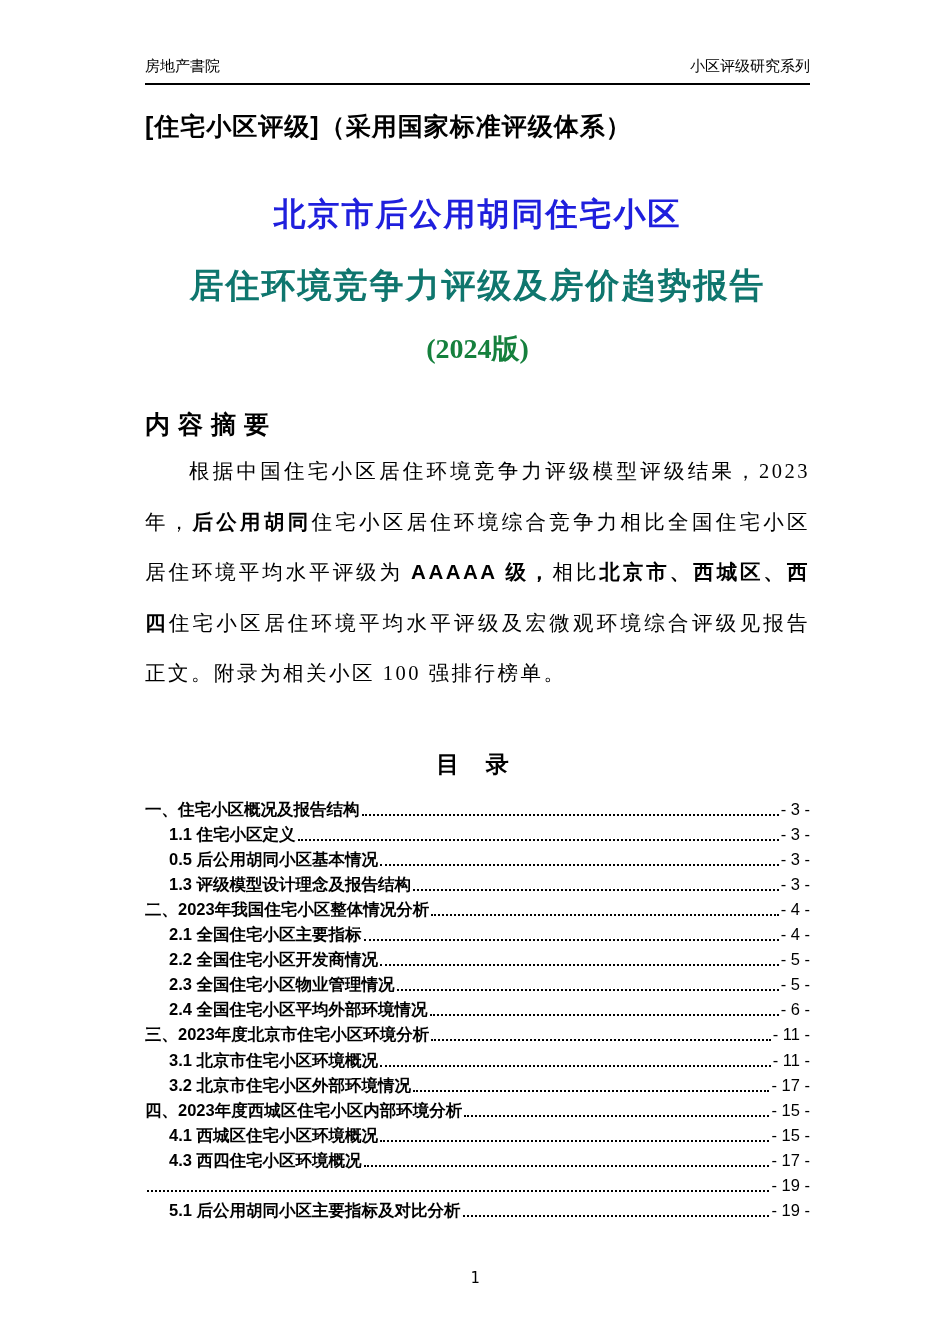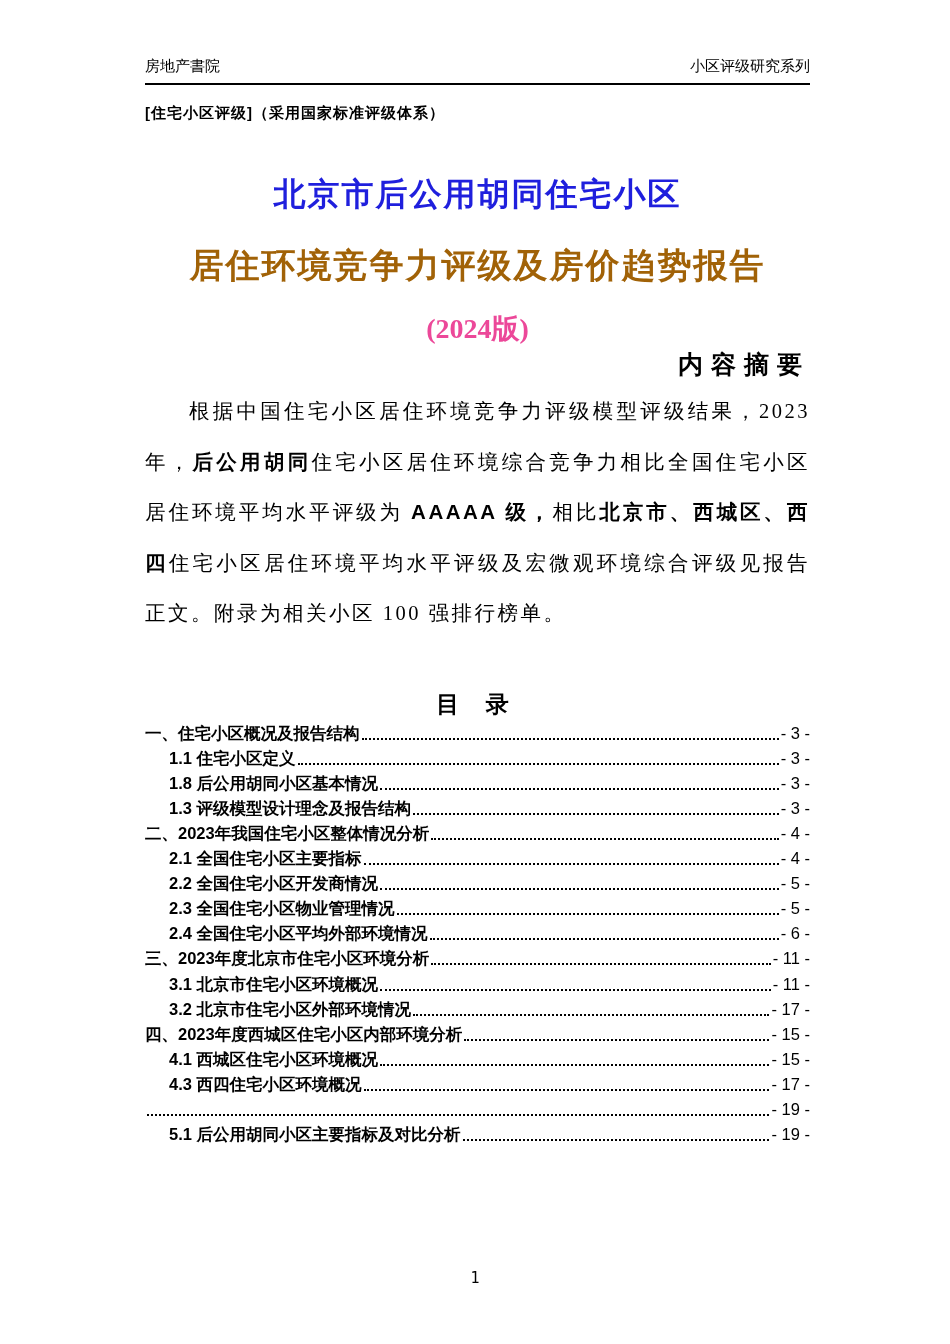--- a/index.html
+++ b/index.html
@@ -20,24 +20,24 @@
     display: flex;
     justify-content: space-between;
     align-items: flex-end;
     font-family: "Liberation Sans", sans-serif;
     font-size: 15px;
     padding-bottom: 7px;
     border-bottom: 2.5px solid #000;
   }
   
   .bracket {
-    margin-top: 19px;
-    font-family: "Liberation Sans", sans-serif;
-    font-weight: bold;
-    font-size: 15px;
+    margin-top: 25px;
+    font-family: "Liberation Sans", sans-serif;
+    font-weight: bold;
+    font-size: 25px;
     letter-spacing: 1px;
   }
   
   .title-line1 {
     margin-top: 50px;
     text-align: center;
     font-family: "Liberation Sans", sans-serif;
     font-weight: bold;
     font-size: 32px;
     letter-spacing: 2px;
@@ -52,21 +52,22 @@
   }
   .edition {
     margin-top: 22px;
     text-align: center;
     font-family: "Liberation Serif", serif;
     font-weight: bold;
     font-size: 28px;
   }
   
   .abs-head {
-    text-align: right;
+    margin-top: 40px;
+    text-align: left;
     font-family: "Liberation Sans", sans-serif;
     font-weight: bold;
     font-size: 25px;
     letter-spacing: 8px;
   }
   .abs-para {
     margin: 5px 0 0 0;
     font-size: 20.5px;
     line-height: 50.5px;
     text-align: justify;
@@ -79,21 +80,21 @@
   }
   
   .toc-head {
     margin-top: 50px;
     text-align: center;
     font-family: "Liberation Sans", sans-serif;
     font-weight: bold;
     font-size: 23px;
     letter-spacing: 10px;
   }
-  .toc { margin-top: 0; }
+  .toc { margin-top: 16px; }
   .toc-row {
     display: flex;
     align-items: flex-end;
     height: 25.1px;
     font-size: 16.5px;
     line-height: 23px;
   }
   .toc-row.lvl2 { padding-left: 24px; }
   .toc-label {
     font-family: "Liberation Sans", sans-serif;
@@ -127,40 +128,40 @@
 <div class="page">
 
   <div class="header">
     <span>房地产書院</span>
     <span>小区评级研究系列</span>
   </div>
 
   <div class="bracket">[住宅小区评级]（采用国家标准评级体系）</div>
 
   <div class="title-line1" style="color: rgb(31, 31, 221);">北京市后公用胡同住宅小区</div>
-  <div class="title-line2" style="color: #a16207;">居住环境竞争力评级及房价趋势报告</div>
-  <div class="edition" style="color: #ec4899; margin-top: 21px;">(2024版)</div>
+  <div class="title-line2" style="color: #0f766e;">居住环境竞争力评级及房价趋势报告</div>
+  <div class="edition" style="color: #15803d; margin-top: 21px;">(2024版)</div>
 
   <div class="abs-head">内容摘要</div>
   <p class="abs-para"><span class="seg-regular">根据中国住宅小区居住环境竞争力评级模型评级结果，2023 年，</span><span class="seg-bold">后公用胡同</span><span class="seg-regular">住宅小区居住环境综合竞争力相比全国住宅小区居住环境平均水平评级为 </span><span class="seg-bold">AAAAA 级，</span><span class="seg-regular">相比</span><span class="seg-bold">北京市、西城区、西四</span><span class="seg-regular">住宅小区居住环境平均水平评级及宏微观环境综合评级见报告正文。附录为相关小区 100 强排行榜单。</span></p>
 
   <div class="toc-head">目 录</div>
   <div class="toc">
       <div class="toc-row lvl1">
         <span class="toc-label">一、住宅小区概况及报告结构</span>
         <span class="toc-leader"></span>
         <span class="toc-page">- 3 -</span>
       </div>
       <div class="toc-row lvl2">
         <span class="toc-label">1.1 住宅小区定义</span>
         <span class="toc-leader"></span>
         <span class="toc-page">- 3 -</span>
       </div>
       <div class="toc-row lvl2">
-        <span class="toc-label">1.8 后公用胡同小区基本情况</span>
+        <span class="toc-label">0.5 后公用胡同小区基本情况</span>
         <span class="toc-leader"></span>
         <span class="toc-page">- 3 -</span>
       </div>
       <div class="toc-row lvl2">
         <span class="toc-label">1.3 评级模型设计理念及报告结构</span>
         <span class="toc-leader"></span>
         <span class="toc-page">- 3 -</span>
       </div>
       <div class="toc-row lvl1">
         <span class="toc-label">二、2023年我国住宅小区整体情况分析</span>

